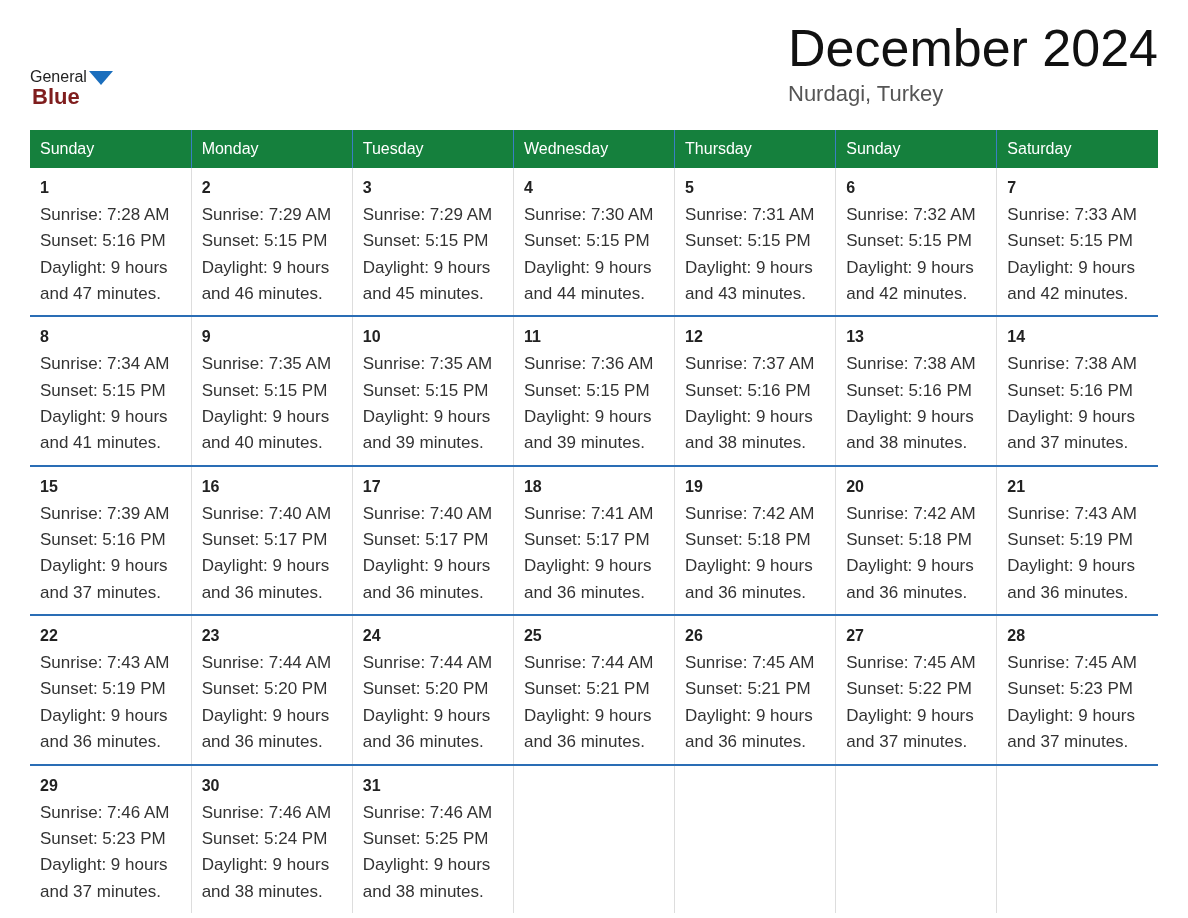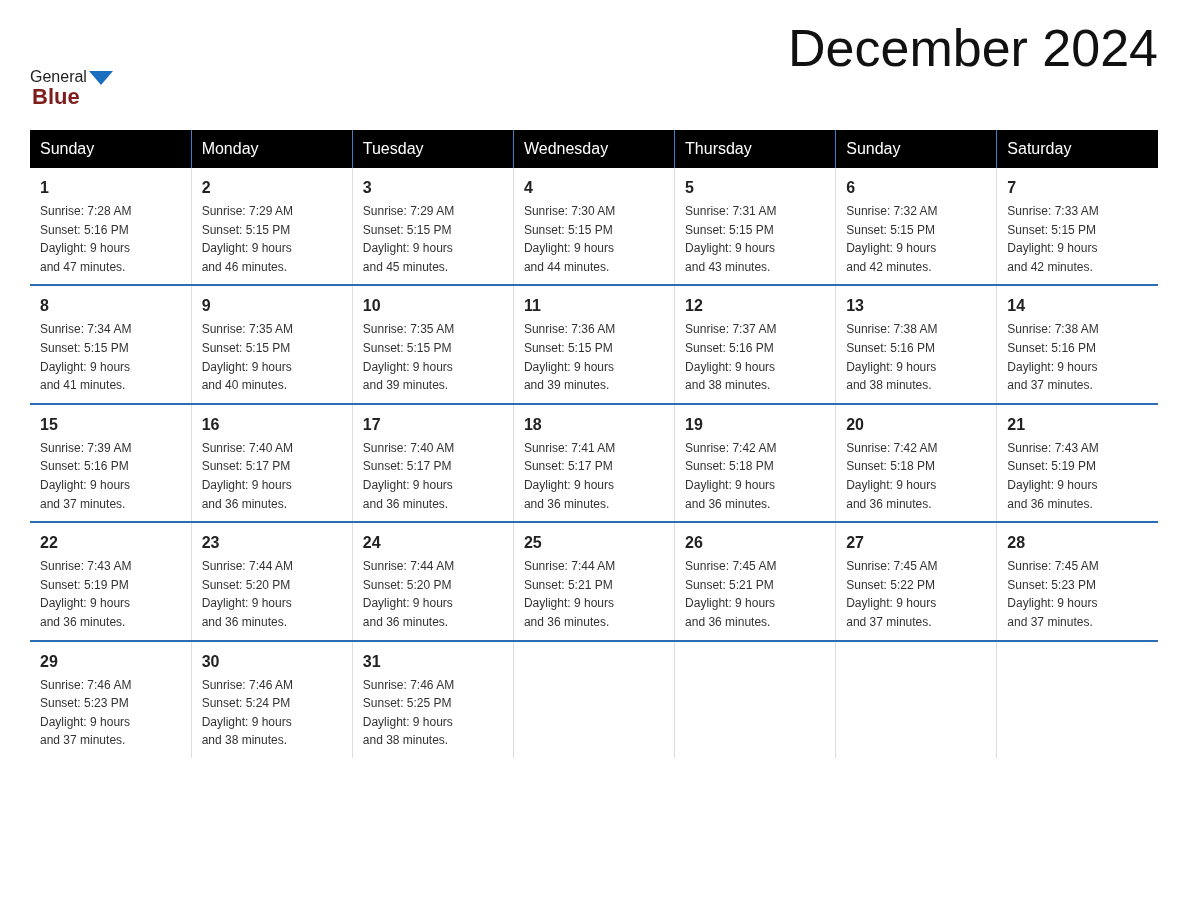--- a/index.html
+++ b/index.html
@@ -50,21 +50,21 @@
     .location {
       font-size: 22px;
       color: #555;
       margin-top: 4px;
     }
     table {
       width: 100%;
       border-collapse: collapse;
     }
     thead tr {
-      background-color: #000000;
+      background-color: #15803d;
     }
     thead th {
       color: #fff;
       font-size: 16px;
       font-weight: normal;
       padding: 10px 10px;
       text-align: left;
       border-right: 1px solid #3a7ec5;
     }
     thead th:last-child { border-right: none; }
@@ -81,21 +81,21 @@
       line-height: 1.5;
     }
     tbody td:last-child { border-right: none; }
     .day-num {
       font-size: 16px;
       font-weight: bold;
       margin-bottom: 2px;
       display: block;
     }
     .day-info {
-      font-size: 12px;
+      font-size: 17px;
       color: #333;
       line-height: 1.55;
     }
     .empty-cell {
       background: #fff;
     }
     tbody tr:last-child {
       border-bottom: none;
     }
     .logo-row {
@@ -116,20 +116,21 @@
     <div class="logo-row">
       <span class="logo-general">General</span>
       <span class="logo-arrow"></span>
     </div>
     <div class="logo-blue-block">
       <span class="logo-blue">Blue</span>
     </div>
   </div>
   <div class="title-area">
     <div class="month-title">December 2024</div>
+    <div class="location">Nurdagi, Turkey</div>
   </div>
 </div>
 
 <table>
   <thead>
     <tr>
     <th>Sunday</th>
         <th>Monday</th>
         <th>Tuesday</th>
         <th>Wednesday</th>

